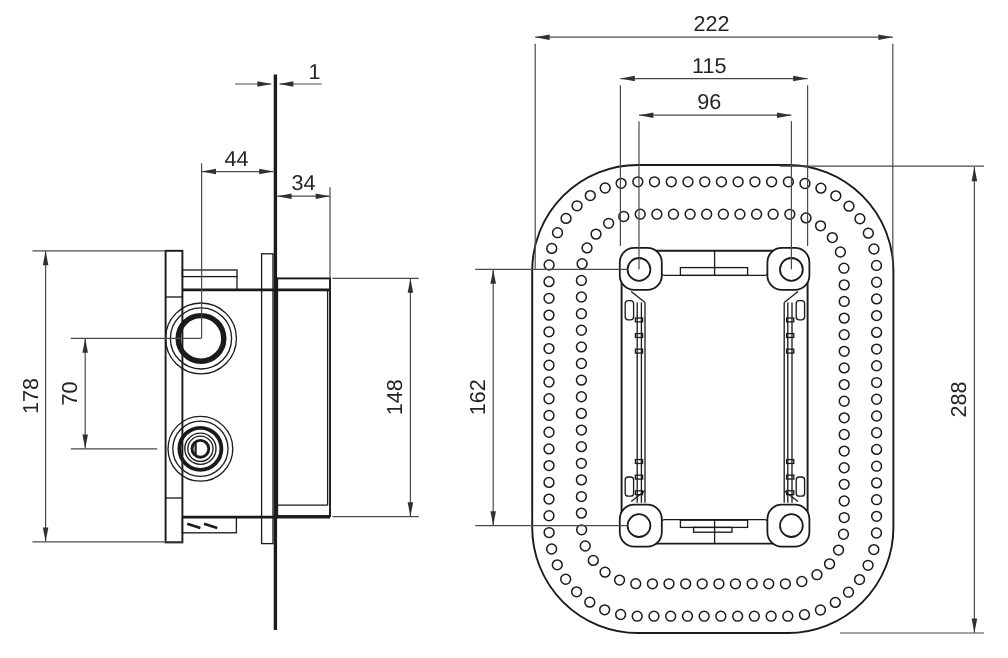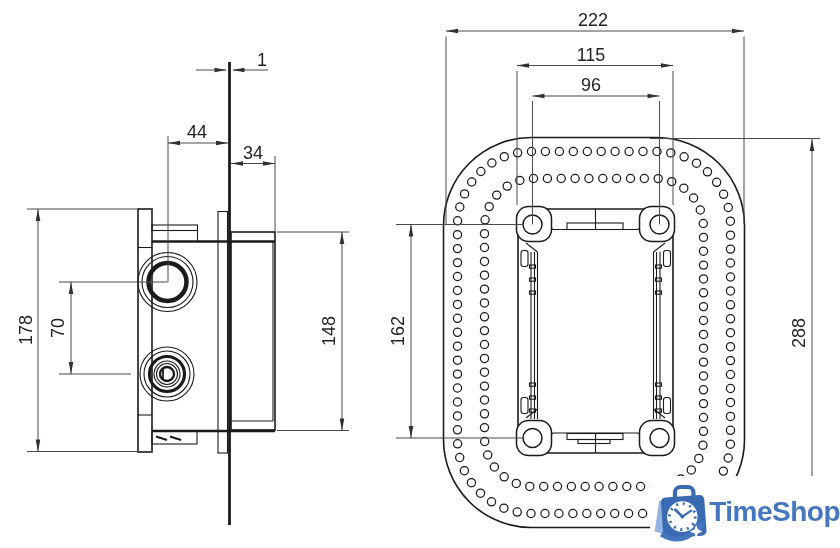--- a/index.html
+++ b/index.html
@@ -386,30 +386,14 @@
       <line class="dim" x1="650" y1="138.5" x2="820" y2="138.5"></line>
       <line class="dim" x1="700" y1="527.5" x2="820" y2="527.5"></line>
       <line class="dim" x1="812" y1="139" x2="812" y2="527.5"></line>
       <polygon class="arrow" points="812,139 809.7,151 814.3,151"></polygon>
       <polygon class="arrow" points="812,527.5 809.7,515.5 814.3,515.5"></polygon>
       <text class="dim-label" transform="translate(805,333) rotate(-90)" text-anchor="middle">288</text>
     </g>
   </g>
 </svg>
 
-<div id="logo">
-  <svg width="64" height="72" viewBox="0 0 64 72">
-    <polygon points="10,24 24,20 19,61 5,57" fill="#93b4e0"></polygon>
-    <path d="M27,22 v-7 a6,6 0 0 1 6,-6 h8 a6,6 0 0 1 6,6 v7" fill="none" stroke-width="4.5" stroke="#3a6ab2"></path>
-    <rect x="13" y="19" width="47" height="44" rx="5" transform="rotate(-4 36 41)" fill="#3a6ab2"></rect>
-    <circle cx="35" cy="41" r="16.5" fill="#ffffff"></circle>
-    <circle cx="35" cy="41" r="14" fill="none" stroke-width="3" stroke-dasharray="2.2 5.13" stroke="#3a6ab2"></circle>
-    <line x1="35" y1="41" x2="27.5" y2="33.5" stroke-width="3" stroke-linecap="round" stroke="#3a6ab2"></line>
-    <line x1="35" y1="41" x2="44.5" y2="34.5" stroke-width="2.5" stroke-linecap="round" stroke="#3a6ab2"></line>
-    <circle cx="35" cy="41" r="2" fill="#3a6ab2"></circle>
-    <path d="M12,60 Q34,73 52,54" fill="none" stroke-width="5" stroke="#4577c1"></path>
-    <polygon points="60,45 46,50 54,61" fill="#4577c1"></polygon>
-    <polygon points="50,50 52,55 57,57 52,59 50,64 48,59 43,57 48,55" fill="#ffffff"></polygon>
-  </svg>
-  <span id="logo-text" style="color: rgb(69, 119, 193);">TimeShop</span>
+
 </div>
 
-</div>
-
 </body></html>

